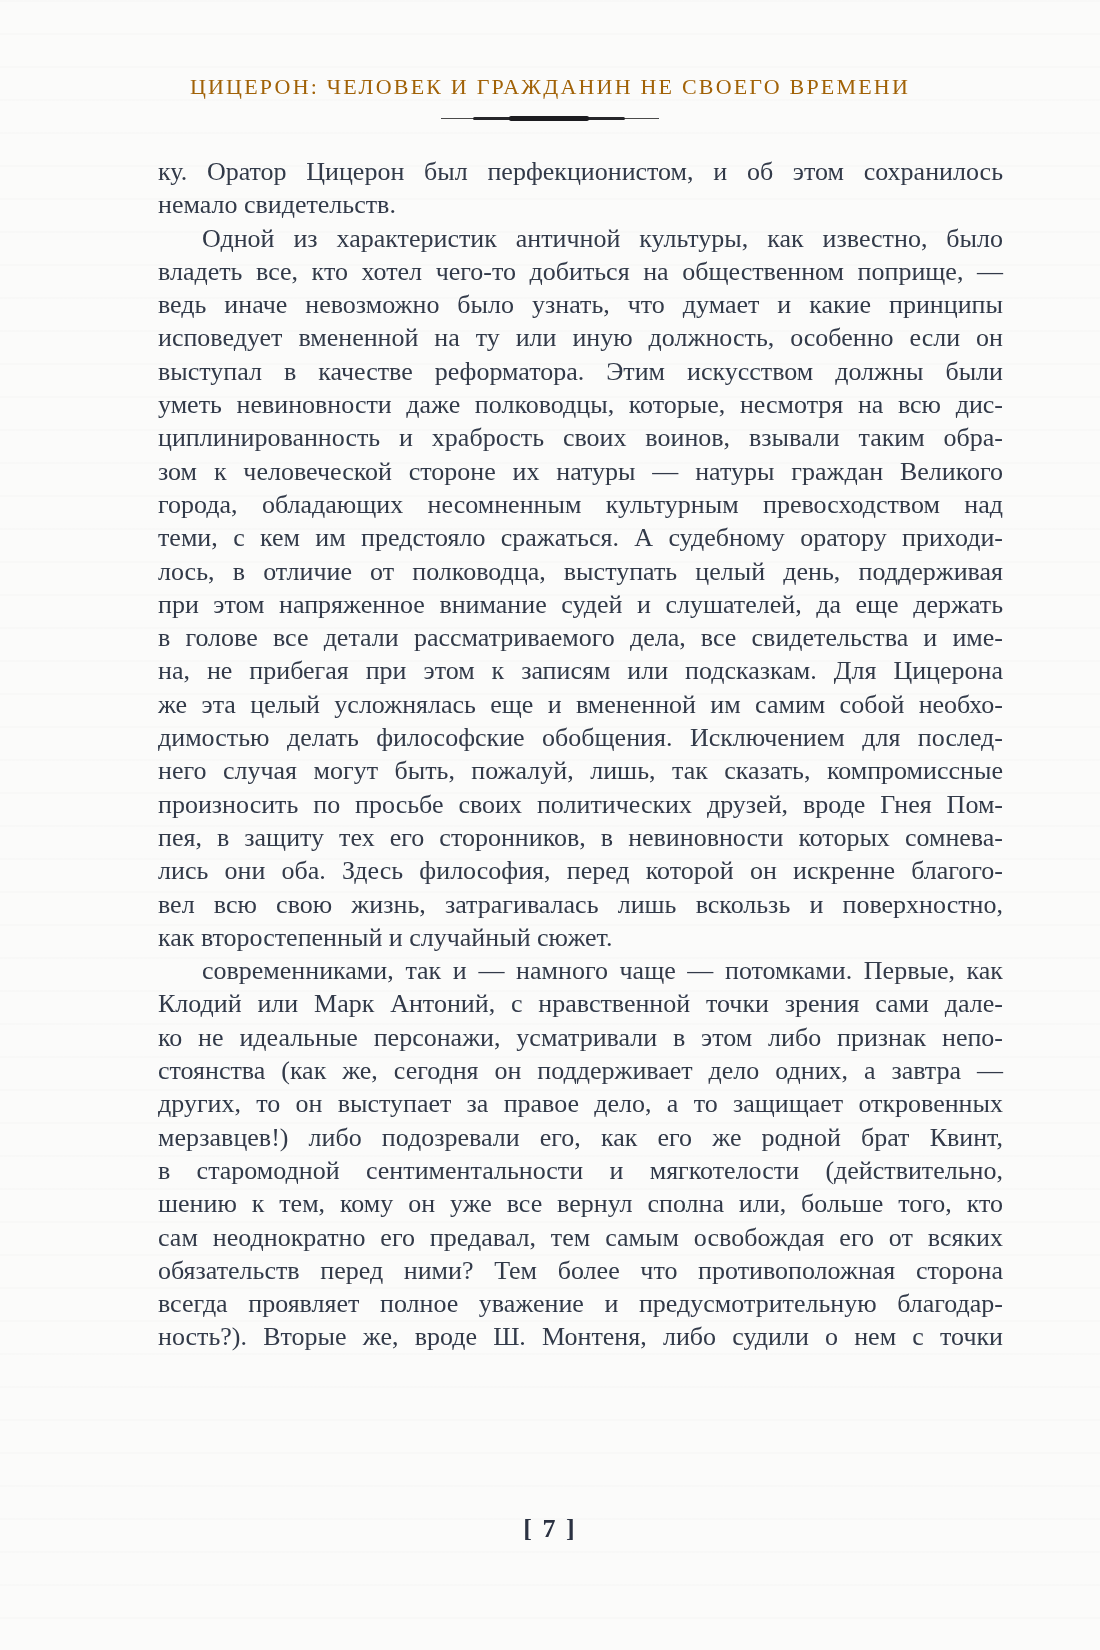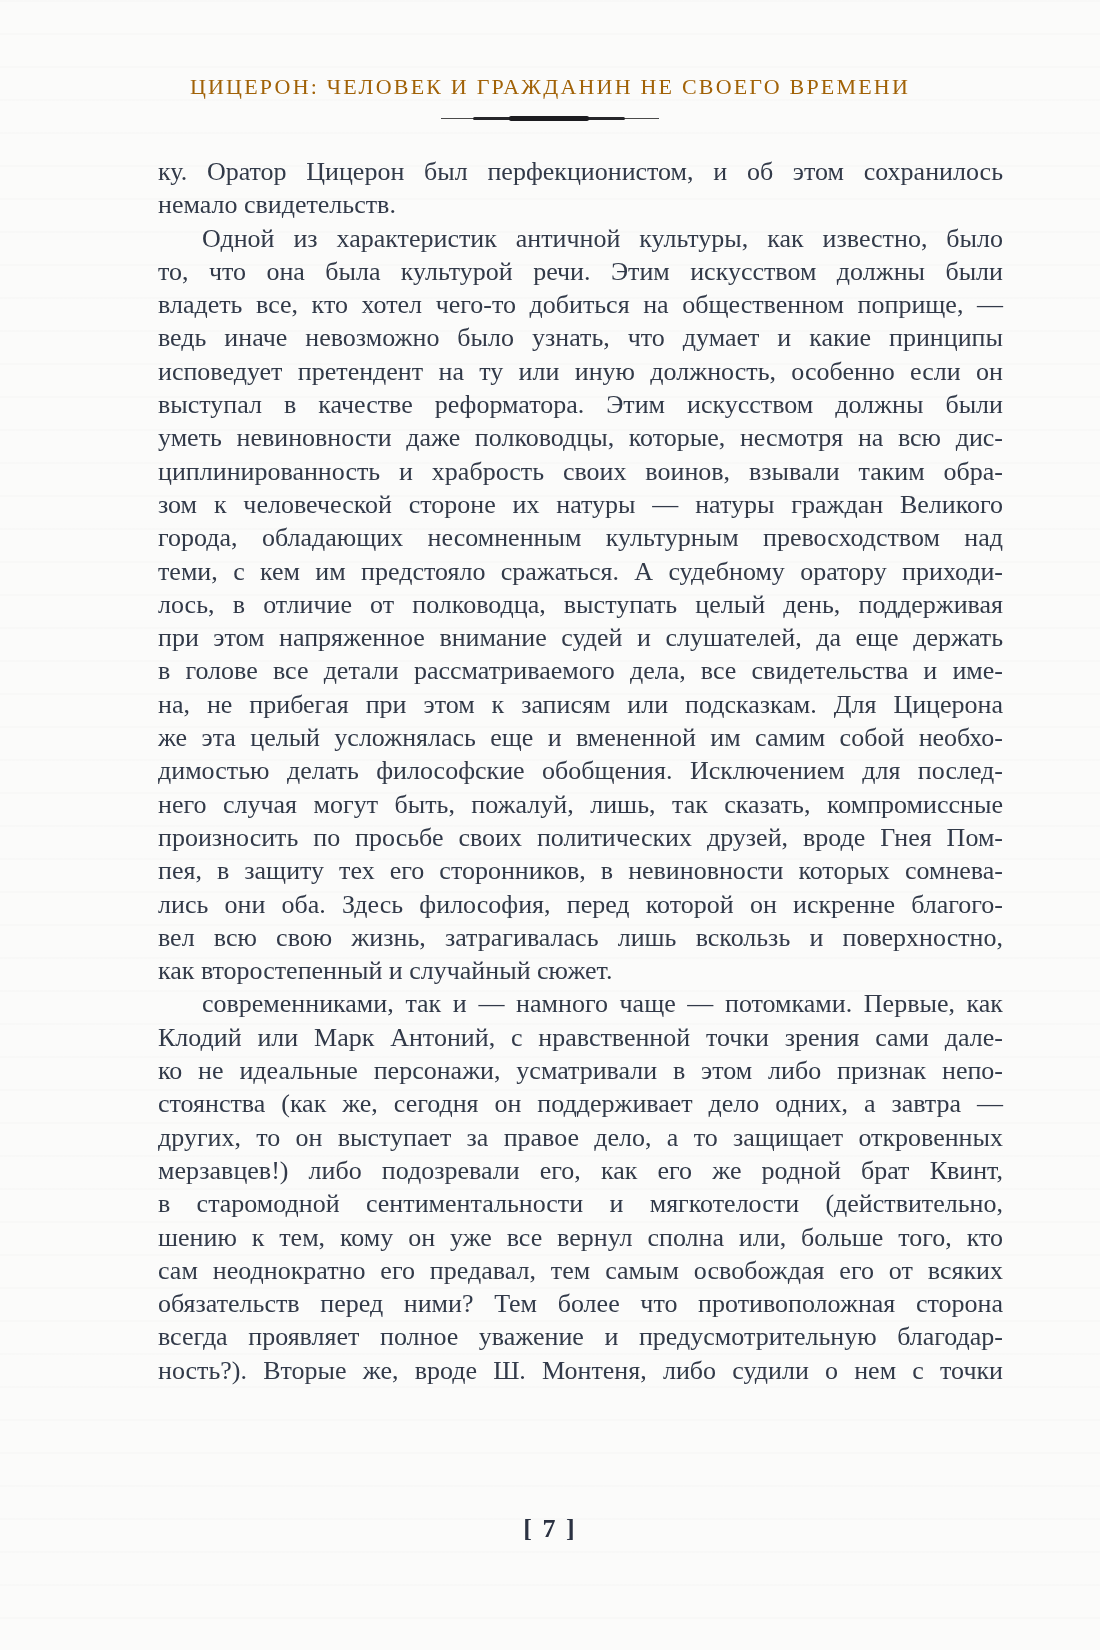--- a/index.html
+++ b/index.html
@@ -126,24 +126,23 @@
     <span class="orn-core"></span>
   </div>
 
   <main class="body-text" id="body-text">
       <div class="paragraph">
         <div class="line">ку. Оратор Цицерон был перфекционистом, и об этом сохранилось</div>
         <div class="line last">немало свидетельств.</div>
       </div>
       <div class="paragraph indent">
         <div class="line">Одной из характеристик античной культуры, как известно, было</div>
-        <div class="line">то, что она была культурой речи. Этим искусством должны были</div>
         <div class="line">владеть все, кто хотел чего-то добиться на общественном поприще, —</div>
         <div class="line">ведь иначе невозможно было узнать, что думает и какие принципы</div>
-        <div class="line">исповедует претендент на ту или иную должность, особенно если он</div>
+        <div class="line">исповедует вмененной на ту или иную должность, особенно если он</div>
         <div class="line">выступал в качестве реформатора. Этим искусством должны были</div>
         <div class="line">уметь невиновности даже полководцы, которые, несмотря на всю дис-</div>
         <div class="line">циплинированность и храбрость своих воинов, взывали таким обра-</div>
         <div class="line">зом к человеческой стороне их натуры — натуры граждан Великого</div>
         <div class="line">города, обладающих несомненным культурным превосходством над</div>
         <div class="line">теми, с кем им предстояло сражаться. А судебному оратору приходи-</div>
         <div class="line">лось, в отличие от полководца, выступать целый день, поддерживая</div>
         <div class="line">при этом напряженное внимание судей и слушателей, да еще держать</div>
         <div class="line">в голове все детали рассматриваемого дела, все свидетельства и име-</div>
         <div class="line">на, не прибегая при этом к записям или подсказкам. Для Цицерона</div>

